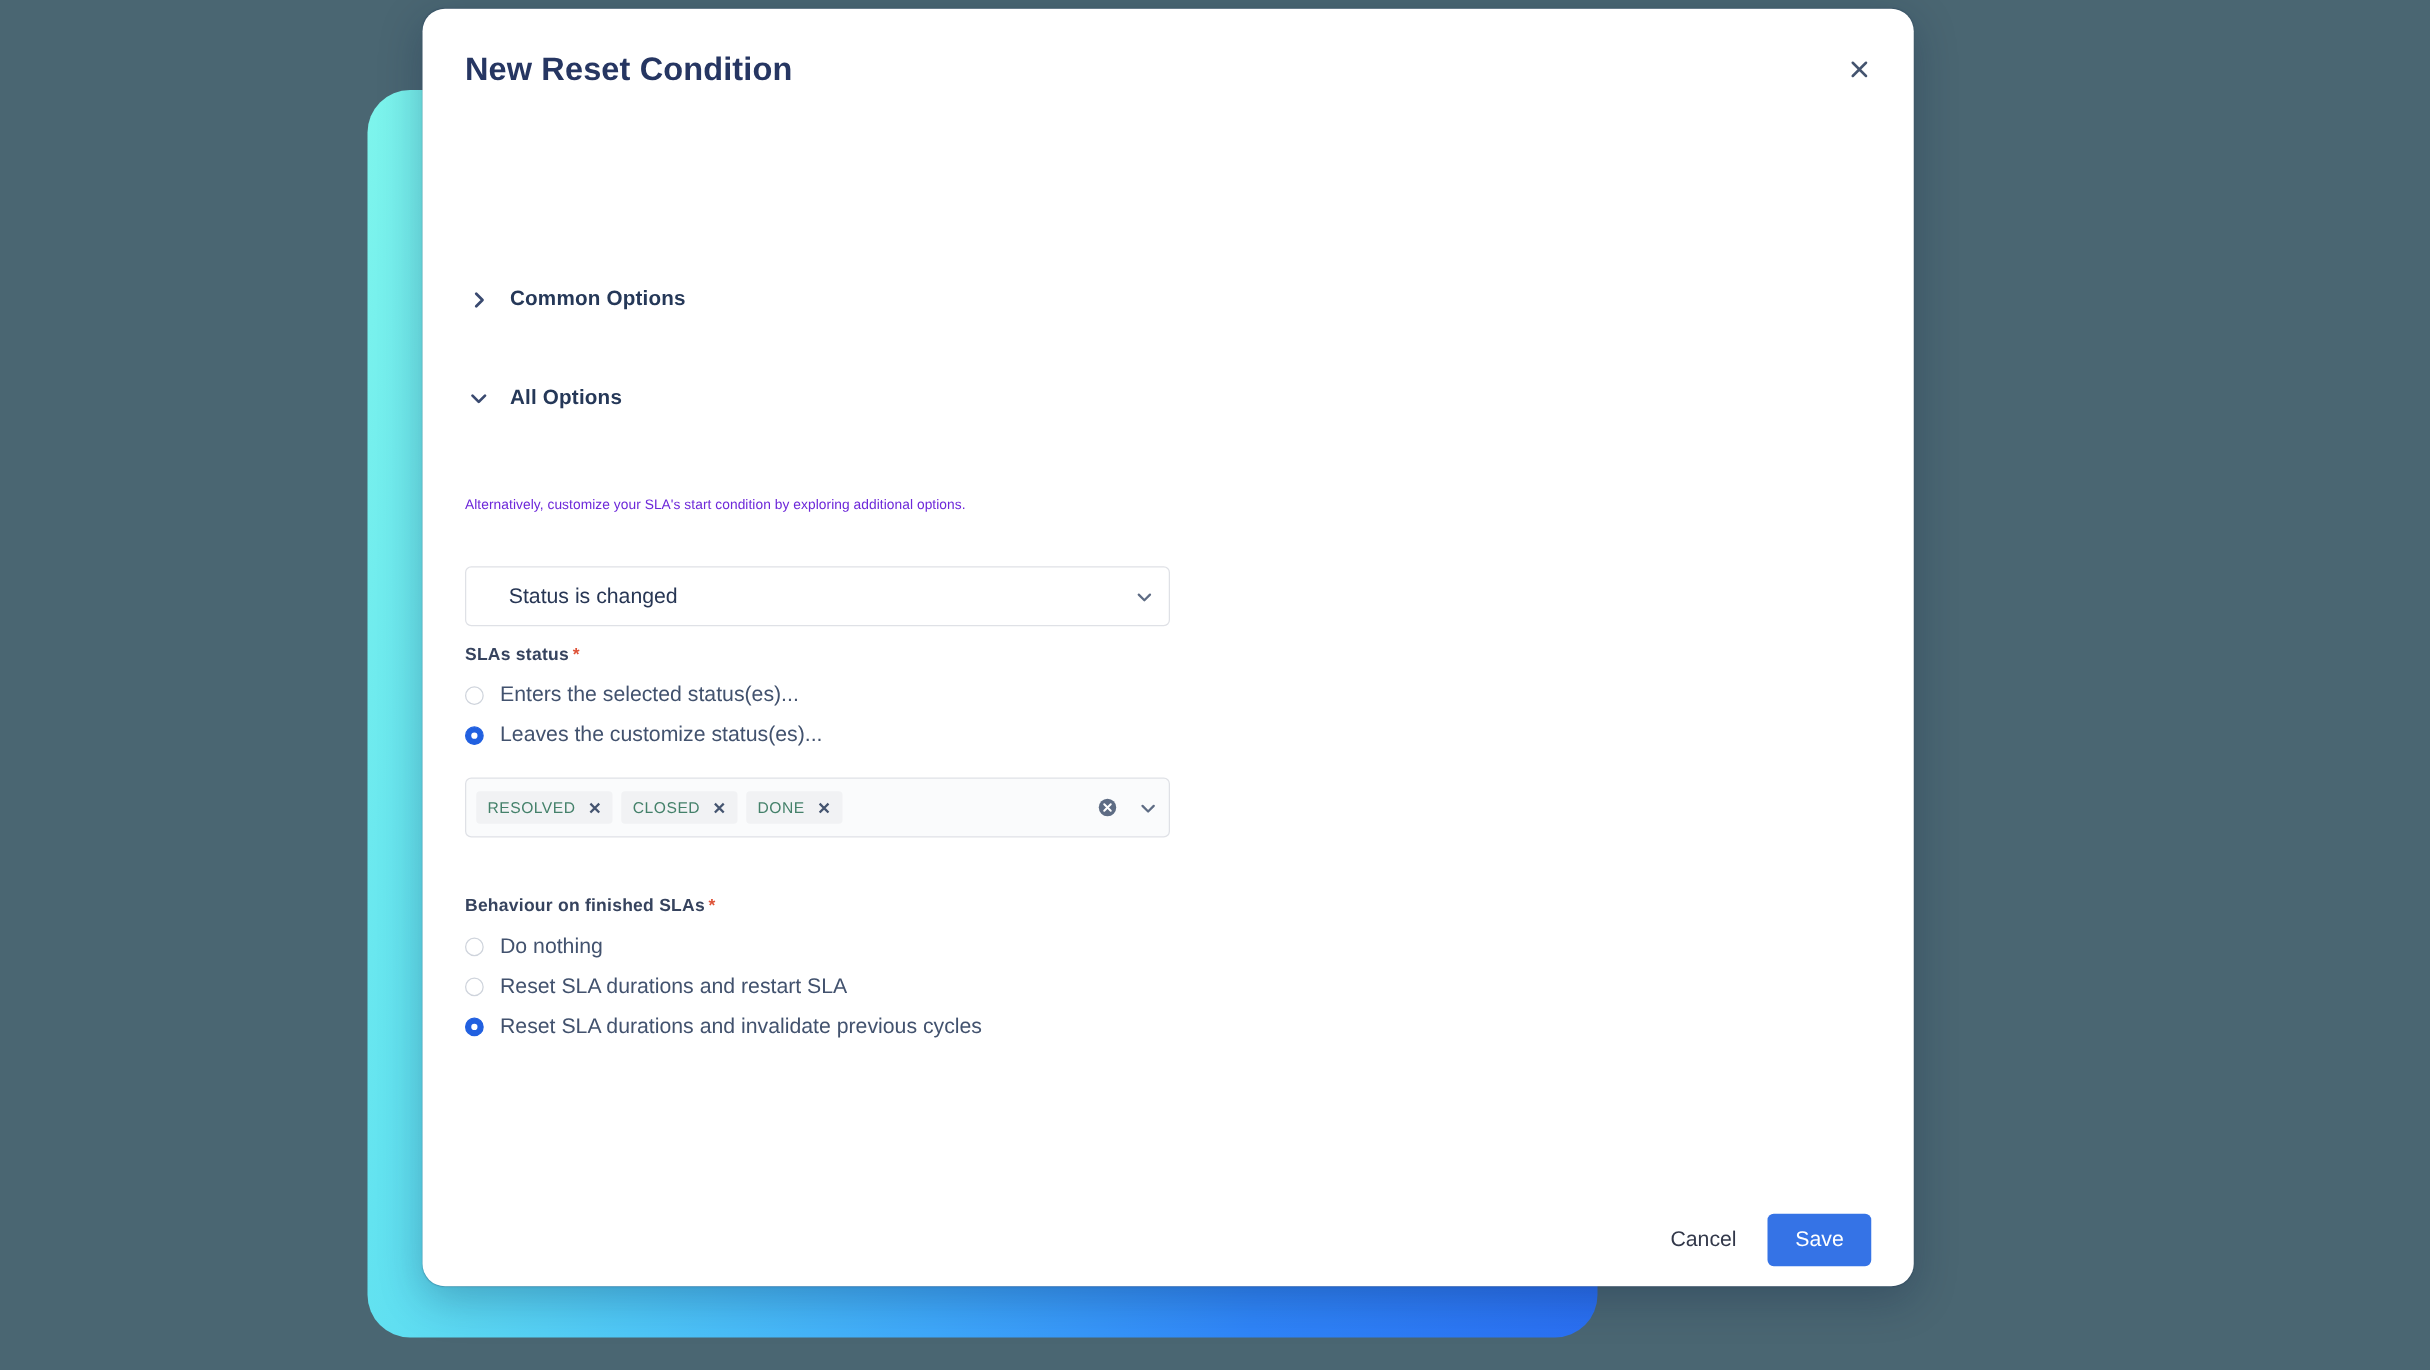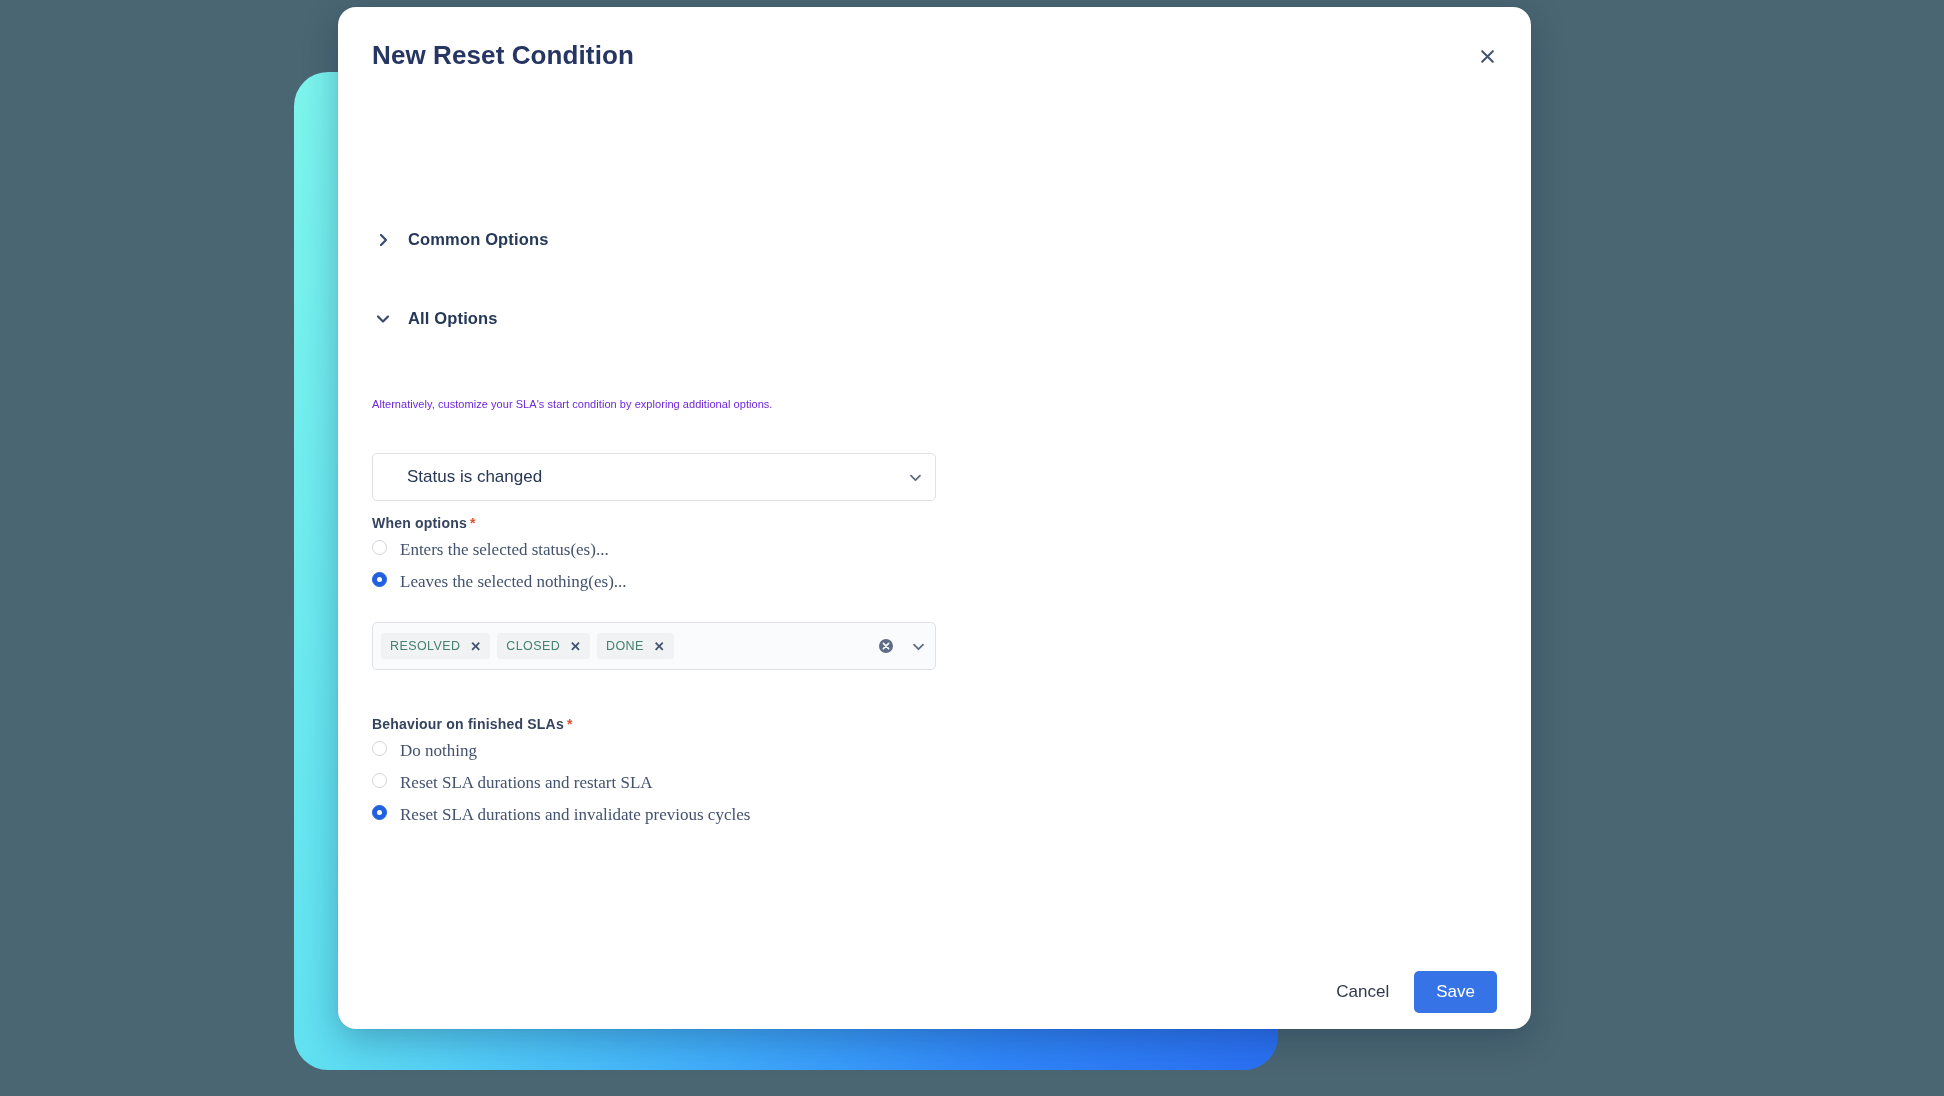--- a/index.html
+++ b/index.html
@@ -156,26 +156,25 @@
     margin-bottom: 9px;
   }
   .req { color: #de5237; font-size: 14px; margin-left: 3px; }
 
   #when-status-group { position: absolute; left: 34px; top: 412px; width: 600px; }
   #statuses-group    { position: absolute; left: 34px; top: 519px; width: 600px; }
   #behaviour-group   { position: absolute; left: 34px; top: 613px; width: 700px; }
 
   .radio-row {
     display: flex;
-    align-items: flex-start;
+    align-items: center;
     gap: 13px;
     height: 32px;
     cursor: pointer;
     user-select: none;
-    font-family: Liberation Serif, serif;
   }
   .radio {
     width: 15px;
     height: 15px;
     border-radius: 50%;
     border: 1.6px solid #cfd4dc;
     background: #fff;
     box-sizing: border-box;
     flex: none;
     position: relative;
@@ -337,29 +336,29 @@
       <span id="condition-select-value">Status is changed</span>
       <span id="condition-select-chevron">
         <svg width="13" height="9" viewBox="0 0 14 10" aria-hidden="true">
           <path d="M2 3 L7 8 L12 3" fill="none" stroke="#5e6c84" stroke-width="2" stroke-linecap="round" stroke-linejoin="round"></path>
         </svg>
       </span>
     </div>
 
     <div id="when-status-group">
       <div class="field-label">
-        <span>When options</span><span class="req">*</span>
+        <span>SLAs status</span><span class="req">*</span>
       </div>
       <label class="radio-row">
         <span class="radio"></span>
         <span class="radio-label">Enters the selected status(es)...</span>
       </label>
       <label class="radio-row">
         <span class="radio checked"></span>
-        <span class="radio-label">Leaves the selected nothing(es)...</span>
+        <span class="radio-label">Leaves the customize status(es)...</span>
       </label>
     </div>
 
     <div id="statuses-group">
       <div id="statuses-control">
         <div id="status-tags">
           <span class="tag">
             <span class="tag-label">RESOLVED</span>
             <span class="tag-remove">✕</span>
           </span>

